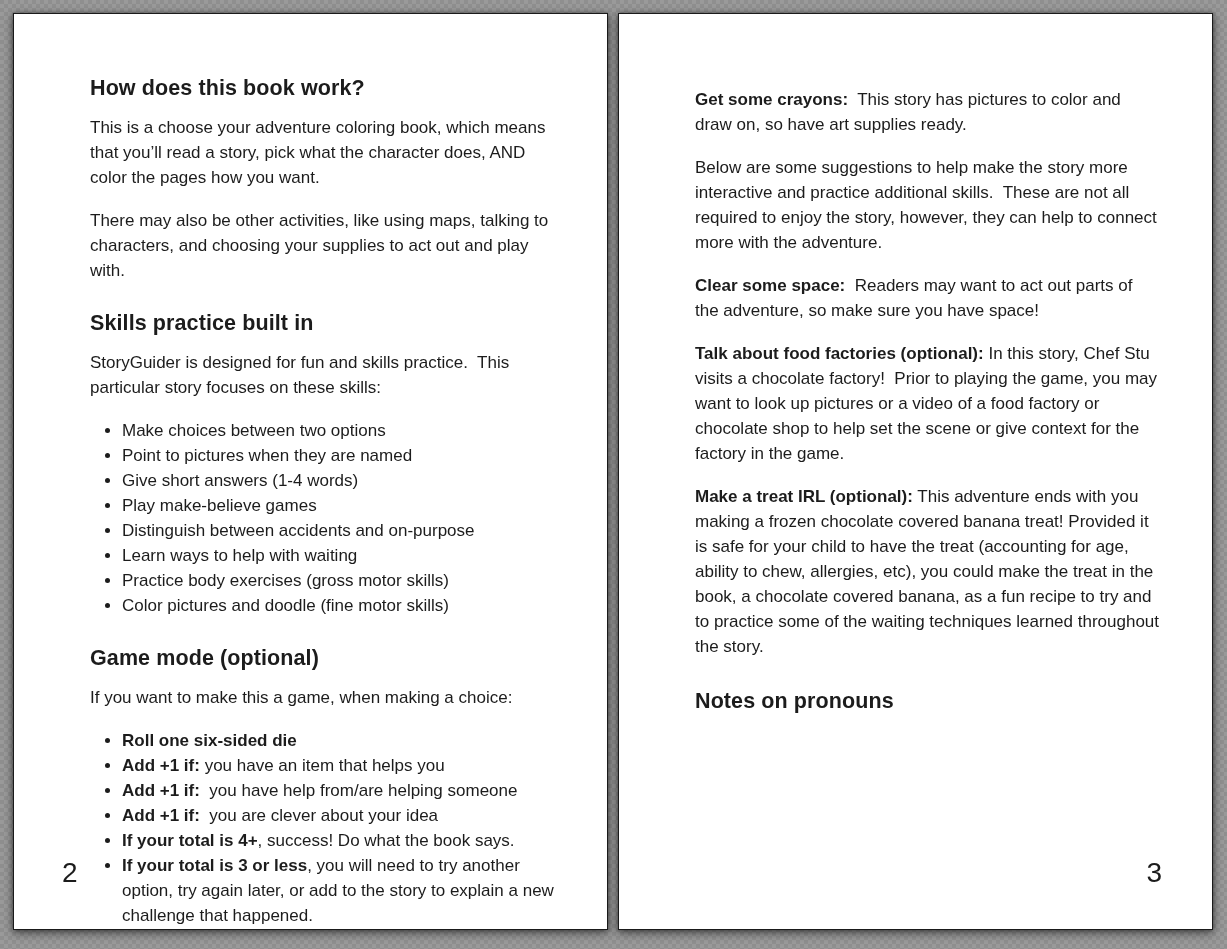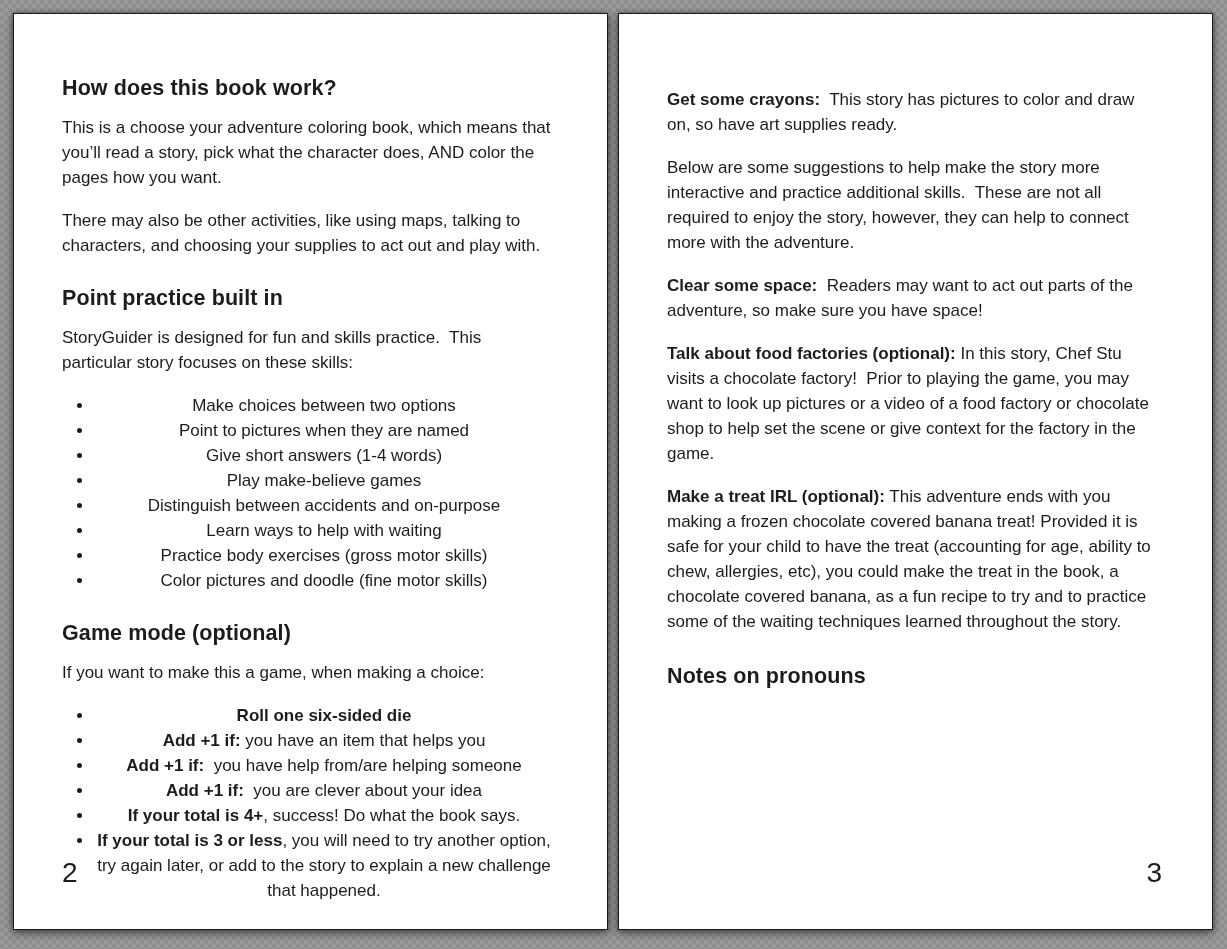--- a/index.html
+++ b/index.html
@@ -21,21 +21,21 @@
     background-position: 0 0, 4px 4px;
   }
   .page {
     position: absolute;
     top: 13px;
     width: 595px;
     height: 917px;
     background: #ffffff;
     border: 1px solid #1a1a1a;
     box-sizing: border-box;
-    padding: 60px 53px 0 48px;
+    padding: 60px 53px 0 76px;
     box-shadow: 0 3px 9px rgba(0,0,0,0.5), 0 0 4px rgba(0,0,0,0.35);
     font-size: 17px;
     line-height: 25px;
   }
   .page-left  { left: 13px; }
   .page-right { left: 618px; }
 
   h2 {
     font-size: 21.5px;
     line-height: 28px;
@@ -50,21 +50,20 @@
     margin: 13px 0 18px 0;
     white-space: pre-wrap;
   }
   ul {
     margin: 0 0 6px 0;
     padding-left: 32px;
     white-space: pre-wrap;
   }
   li {
     margin: 0;
-    text-align: center;
   }
   strong { font-weight: 700; }
 
   .page-num {
     position: absolute;
     bottom: 40px;
     font-size: 28px;
     line-height: 32px;
     font-weight: 400;
   }
@@ -72,21 +71,21 @@
   .page-num-right { right: 50px; }
 </style>
 </head>
 <body>
 
 <div class="page page-left">
   <h2 class="first">How does this book work?</h2>
   <p>This is a choose your adventure coloring book, which means that you’ll read a story, pick what the character does, AND color the pages how you want.</p>
   <p>There may also be other activities, like using maps, talking to characters, and choosing your supplies to act out and play with.</p>
 
-  <h2>Point practice built in</h2>
+  <h2>Skills practice built in</h2>
   <p>StoryGuider is designed for fun and skills practice.  This particular story focuses on these skills:</p>
   <ul><li>Make choices between two options</li><li>Point to pictures when they are named</li><li>Give short answers (1-4 words)</li><li>Play make-believe games</li><li>Distinguish between accidents and on-purpose</li><li>Learn ways to help with waiting</li><li>Practice body exercises (gross motor skills)</li><li>Color pictures and doodle (fine motor skills)</li></ul>
 
   <h2>Game mode (optional)</h2>
   <p>If you want to make this a game, when making a choice:</p>
   <ul><li><strong>Roll one six-sided die</strong><span></span></li><li><strong>Add +1 if:</strong><span> you have an item that helps you</span></li><li><strong>Add +1 if:</strong><span>  you have help from/are helping someone</span></li><li><strong>Add +1 if:</strong><span>  you are clever about your idea</span></li><li><strong>If your total is 4+</strong><span>, success! Do what the book says.</span></li><li><strong>If your total is 3 or less</strong><span>, you will need to try another option, try again later, or add to the story to explain a new challenge that happened.</span></li></ul>
 
   <div class="page-num page-num-left">2</div>
 </div>
 

